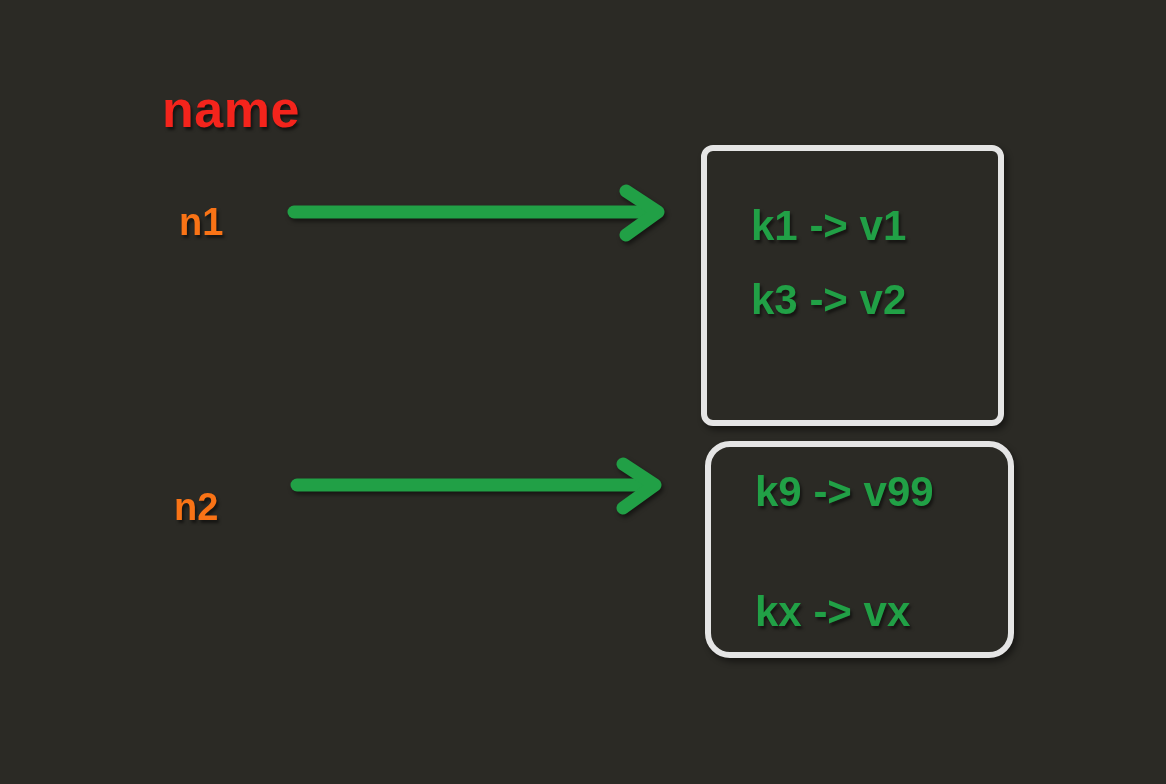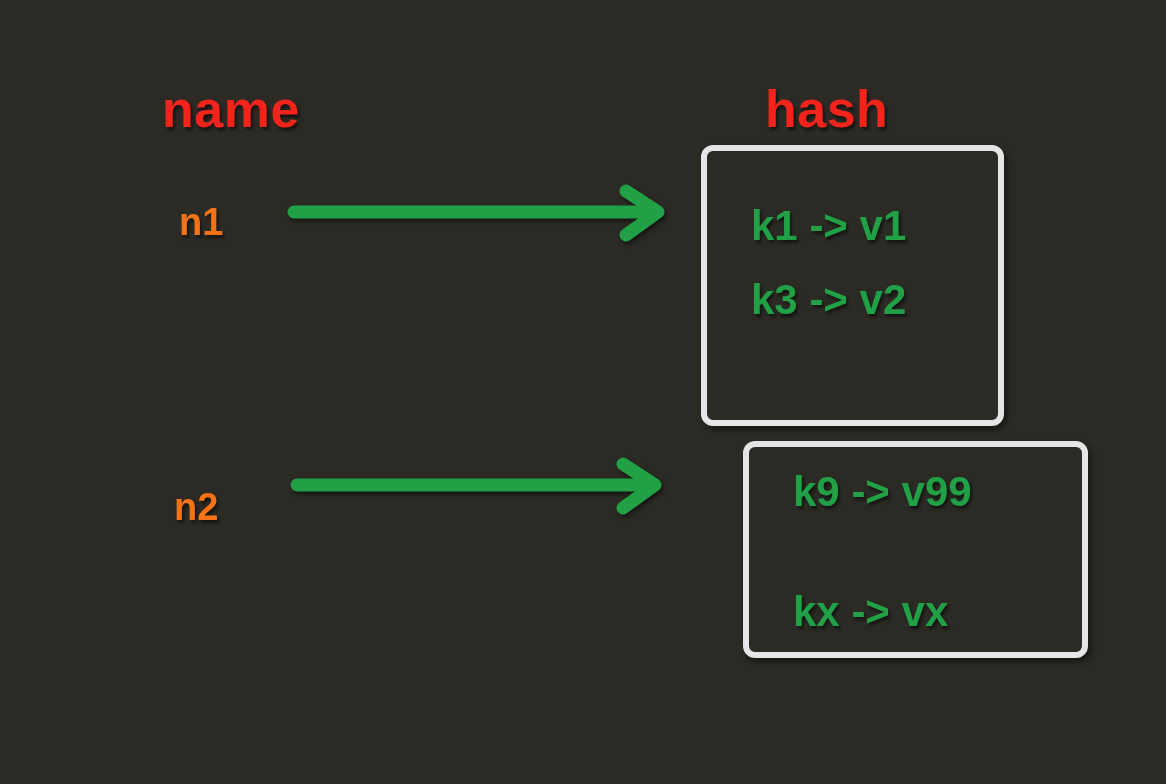--- a/index.html
+++ b/index.html
@@ -64,24 +64,25 @@
     background: #2b2a25;
     box-shadow: 3px 4px 6px rgba(0,0,0,0.45);
   }
   #hash-box-1 {
     left: 701px;
     top: 145px;
     width: 303px;
     height: 281px;
   }
   #hash-box-2 {
-    left: 743px;
+    left: 705px;
     top: 441px;
-    width: 345px;
+    width: 309px;
     height: 217px;
+    border-radius: 25px;
   }
 
   .entry-list {
     position: absolute;
     left: 0;
     right: 0;
   }
   #hash-box-1 .entry-list { top: 54px; }
   #hash-box-2 .entry-list { top: 24px; }
 
@@ -98,21 +99,20 @@
   #hash-box-2 .entry { padding: 0 0 0 44px; margin-bottom: 78px; }
   #hash-box-2 .entry.e-last { margin-bottom: 12px; }
 </style>
 </head>
 <body>
 
 <div id="canvas">
 
   <div class="heading" id="heading-name">name</div>
 
-  <div class="heading" id="heading-hash">hash</div>
 
   <div class="node-label" id="node-label-n1">n1</div>
 
   <svg class="arrow-svg" id="arrow-n1" width="380" height="60" viewBox="0 0 380 60">
     <line x1="6" y1="27" x2="358" y2="27" stroke="#21a046" stroke-width="13" stroke-linecap="round"></line>
     <polyline points="338,6 370,27 338,50" fill="none" stroke="#21a046" stroke-width="13" stroke-linecap="round" stroke-linejoin="round"></polyline>
   </svg>
 
   <div class="hash-box" id="hash-box-1">
     <div class="entry-list">

